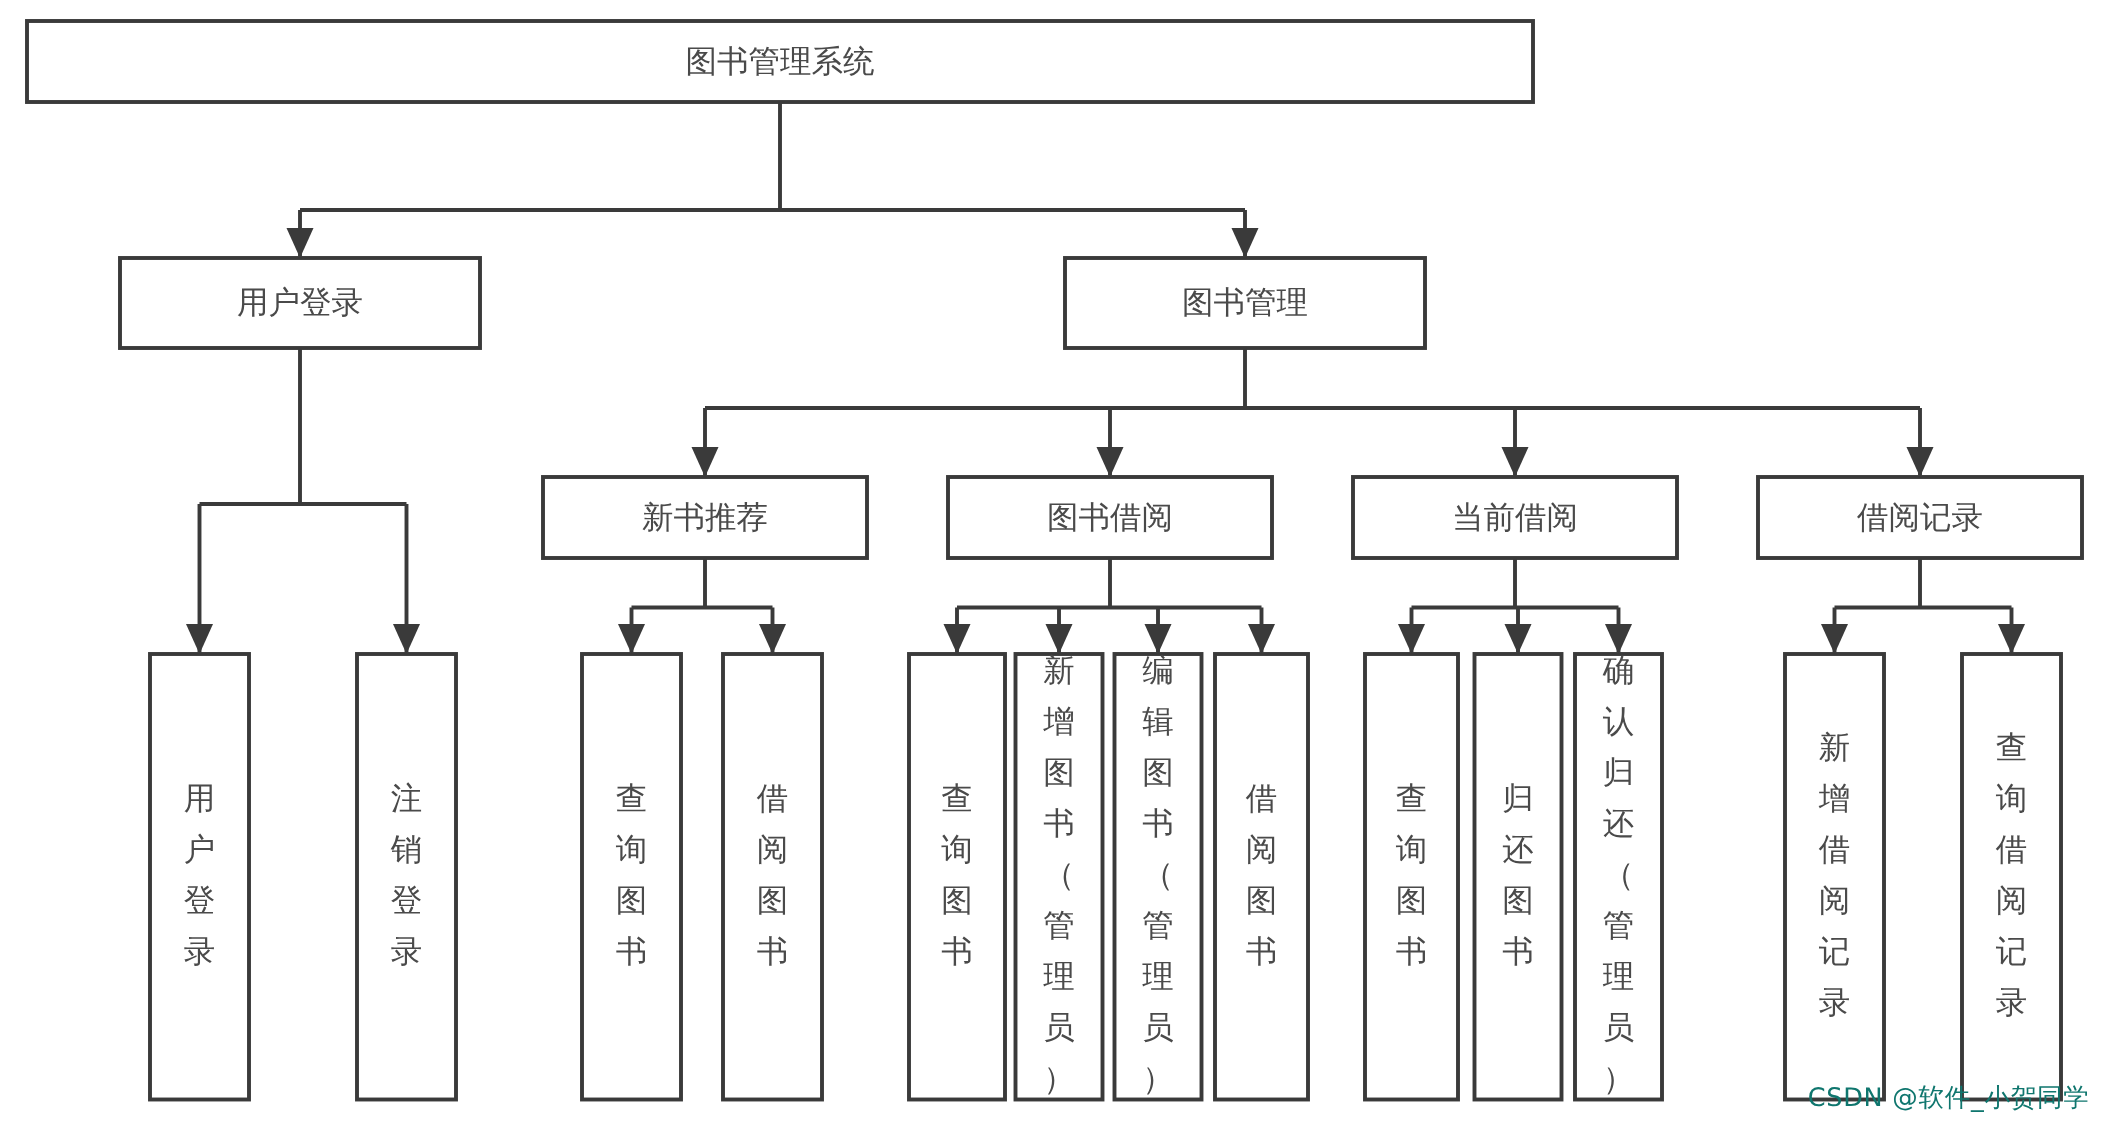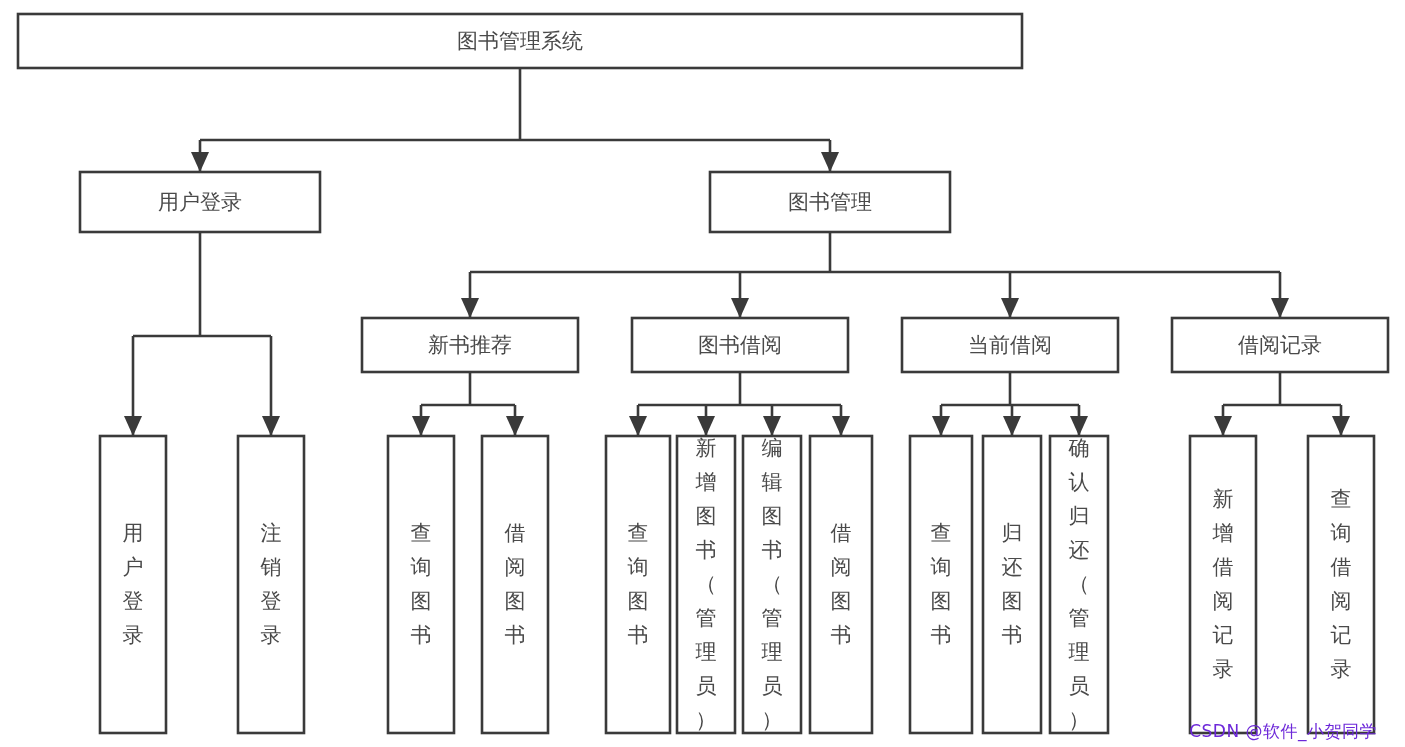--- a/index.html
+++ b/index.html
@@ -51,25 +51,25 @@
     dominant-baseline: middle;
   }
   .node-label-vertical {
     fill: #4a4a4a;
     font-family: "DejaVu Sans", "Liberation Sans", sans-serif;
     font-size: 21px;
     text-anchor: middle;
   }
   .watermark-text {
     position: absolute;
-    right: 28px;
+    right: 12px;
     bottom: 4px;
     font-family: "DejaVu Sans", "Liberation Sans", sans-serif;
     font-size: 17px;
-    color: #6d28d9;
+    color: #0f766e;
     letter-spacing: 0.5px;
     white-space: nowrap;
     pointer-events: none;
     margin-left: 28px;
   }
 </style>
 </head>
 <body>
 
 <div id="diagram-root">

